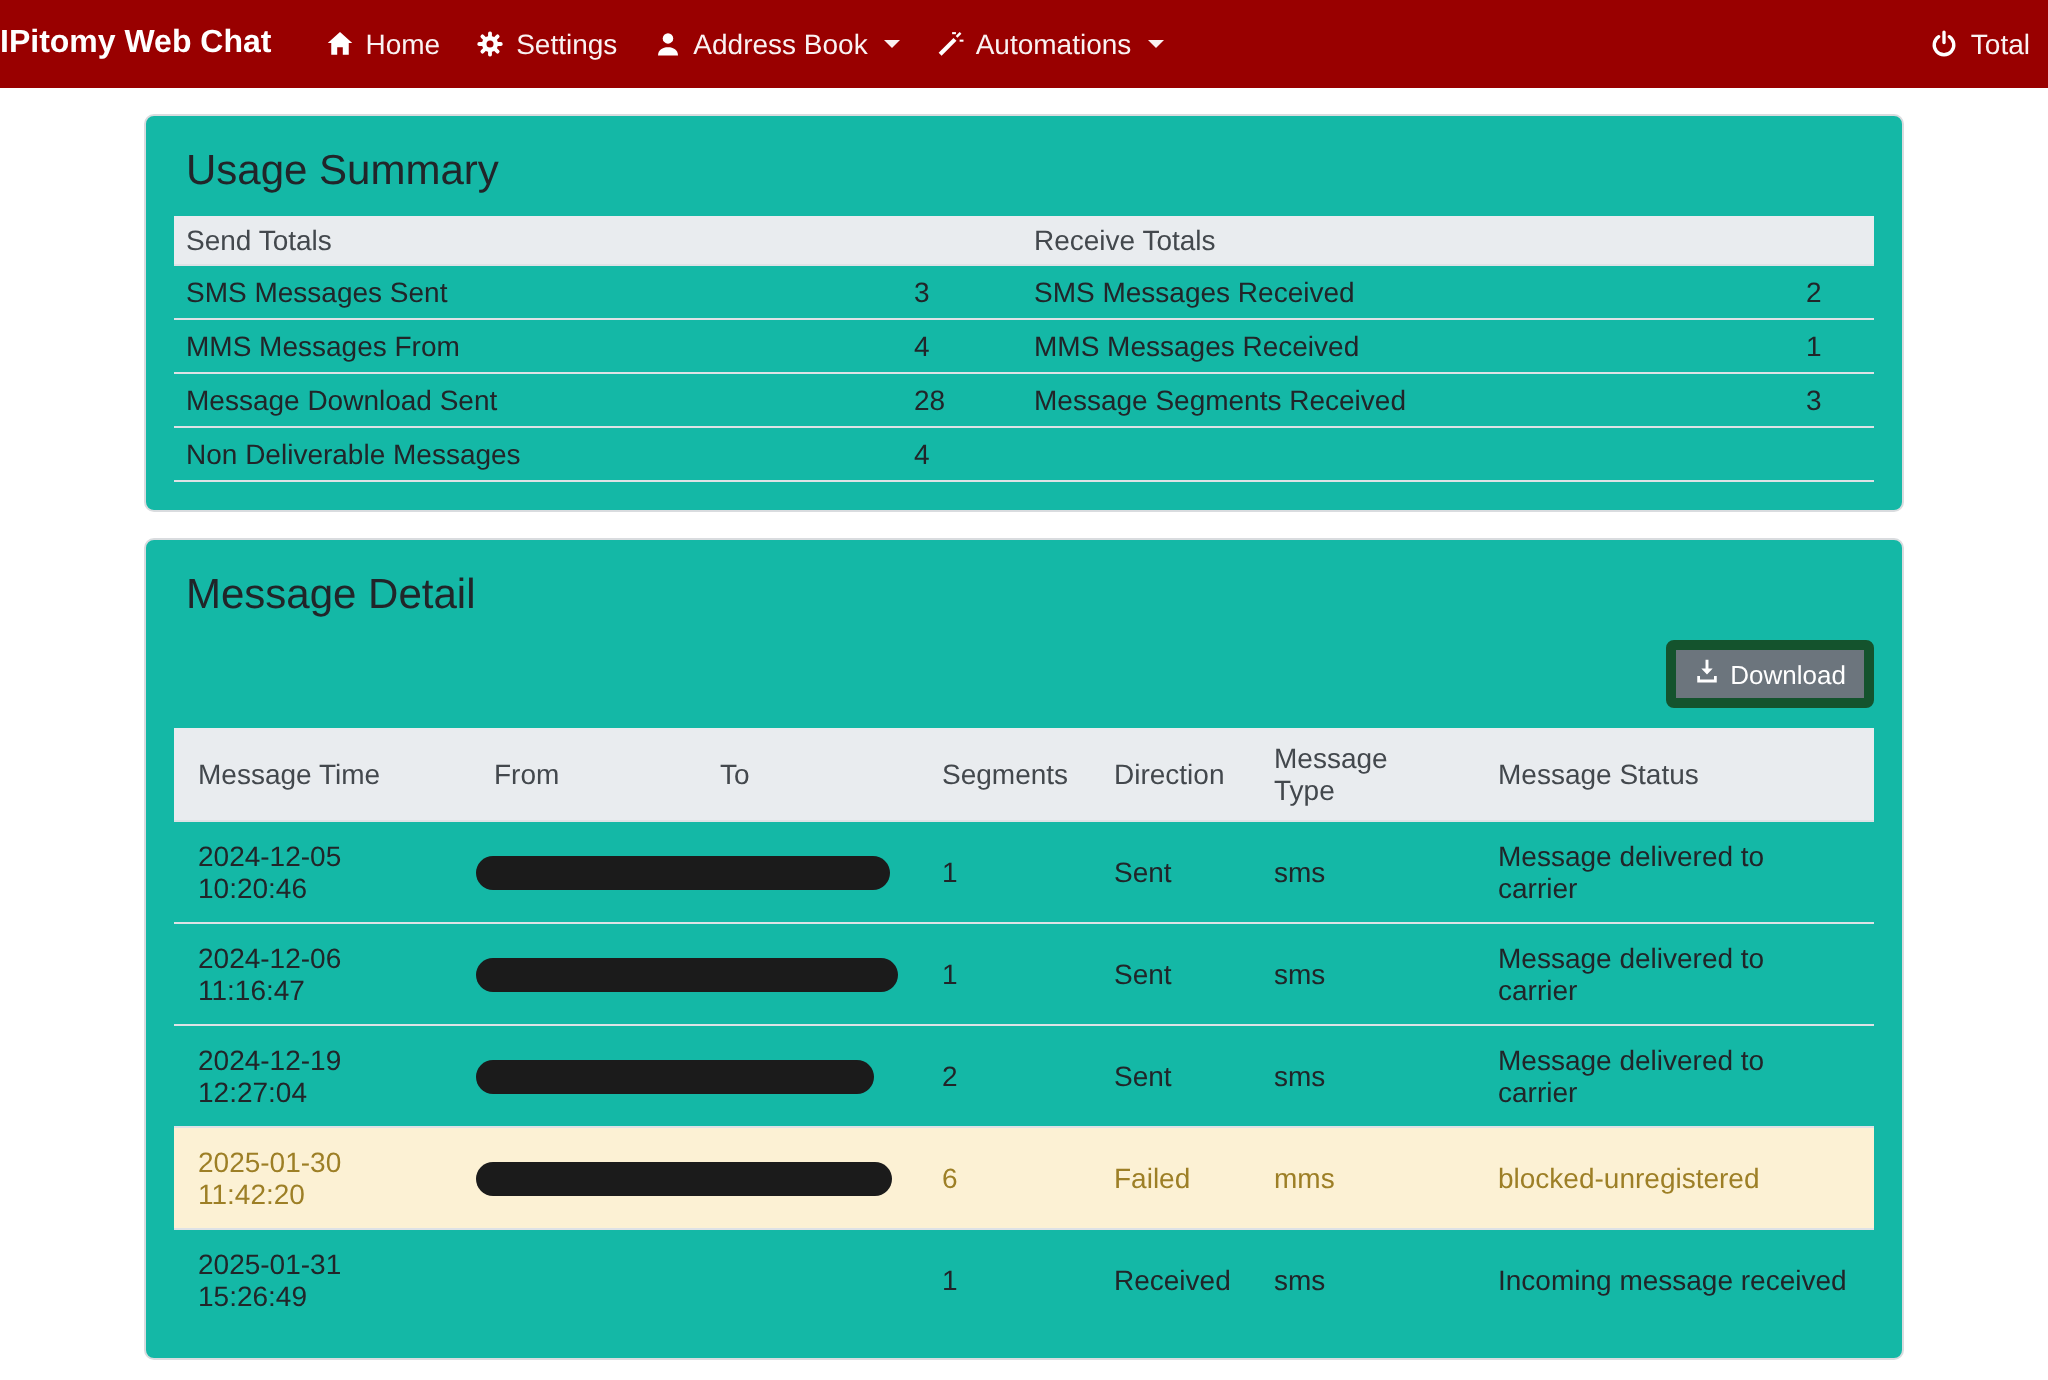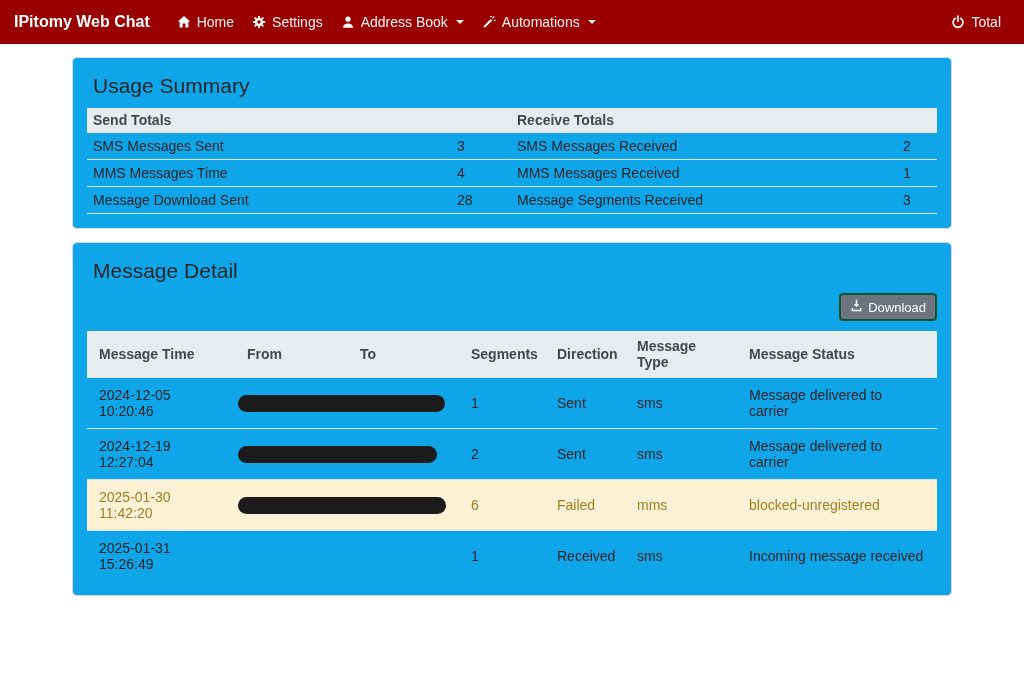--- a/index.html
+++ b/index.html
@@ -1,49 +1,49 @@
 <!DOCTYPE html>
 <html><head>
 <meta charset="utf-8">
 <style>
   * { margin:0; padding:0; box-sizing:border-box; }
   html,body { width:1024px; height:690px; overflow:hidden; background:#ffffff;
               font-family:"Liberation Sans","DejaVu Sans",sans-serif; color:#212529; }
 
   
   .navbar { height:44px; background:#990000; display:flex; align-items:center;
-            padding:0 14px; color:#fff; }
+            padding:0 0; color:#fff; }
   .brand { font-size:16px; font-weight:700; color:#ffffff; margin-right:18px; white-space:nowrap; }
   .nav-items { display:flex; align-items:center; flex:1; }
   .nav-link { display:flex; align-items:center; gap:6px; color:rgba(255,255,255,.95);
               font-size:14px; padding:6px 9px; cursor:pointer; white-space:nowrap; }
   .nav-link svg { display:block; }
   .caret { width:0; height:0; border-left:4px solid transparent; border-right:4px solid transparent;
            border-top:4px solid rgba(255,255,255,.95); margin-left:2px; }
   .logout { margin-left:auto; }
 
   
   .container { width:880px; margin:13px auto 0 auto; }
-  .card { background:#0ea5e9; border:1px solid #d9dcdf; border-radius:5px;
+  .card { background:#14b8a6; border:1px solid #d9dcdf; border-radius:5px;
           padding:14px; margin-bottom:13px; }
   .card-title { font-size:21px; font-weight:400; color:#212529; margin:2px 0 10px 6px; }
 
   
   table { border-collapse:collapse; width:850px; table-layout:fixed; font-size:14px; }
-  th { text-align:left; font-weight:700; color:#43484d; background:#e9ecef; }
+  th { text-align:left; font-weight:400; color:#43484d; background:#e9ecef; }
   td, th { vertical-align:middle; }
 
   
   .usage-table th { padding:4px 6px; border-bottom:1px solid #dee2e6; }
   .usage-table td { padding:3px 6px; border-bottom:1px solid #dee2e6; height:27px; }
 
   
   .detail-toolbar { display:flex; justify-content:flex-end; margin:10px 0 10px 0; }
   .btn-download { display:inline-flex; align-items:center; gap:5px; background:#6c757d;
-                  color:#ffffff; border:2px solid #14532d; border-radius:4px;
+                  color:#ffffff; border:5px solid #14532d; border-radius:4px;
                   font-size:13px; padding:4px 9px; cursor:pointer; }
   .detail-table th { padding:7px 12px; border-bottom:1px solid #dee2e6; }
   .detail-table td { padding:9px 12px; border-top:1px solid #dee2e6; height:39px; }
   .detail-table tr.warn td { background:#fcf1d4; color:#9d7f26; }
   .redact-cell { padding-left:3px !important; }
   .pill { height:17px; background:#1b1b1b; border-radius:9px; }
 </style>
 </head>
 <body>
 
@@ -131,30 +131,36 @@
         </tr>
       </thead>
       <tbody>
         <tr>
           <td>SMS Messages Sent</td>
           <td>3</td>
           <td>SMS Messages Received</td>
           <td>2</td>
         </tr>
         <tr>
-          <td>MMS Messages Time</td>
+          <td>MMS Messages From</td>
           <td>4</td>
           <td>MMS Messages Received</td>
           <td>1</td>
         </tr>
         <tr>
           <td>Message Download Sent</td>
           <td>28</td>
           <td>Message Segments Received</td>
           <td>3</td>
+        </tr>
+        <tr>
+          <td>Non Deliverable Messages</td>
+          <td>4</td>
+          <td></td>
+          <td></td>
         </tr>
       </tbody>
     </table>
   </div>
 
   <div class="card">
     <div class="card-title">Message Detail</div>
 
     <div class="detail-toolbar">
       <button class="btn-download">
@@ -192,20 +198,30 @@
           <td>2024-12-05 10:20:46</td>
           <td class="redact-cell" colspan="2">
               <div class="pill" style="width: 207px;"></div>
             </td>
           <td>1</td>
           <td>Sent</td>
           <td>sms</td>
           <td>Message delivered to carrier</td>
         </tr>
         <tr>
+          <td>2024-12-06 11:16:47</td>
+          <td class="redact-cell" colspan="2">
+              <div class="pill" style="width: 211px;"></div>
+            </td>
+          <td>1</td>
+          <td>Sent</td>
+          <td>sms</td>
+          <td>Message delivered to carrier</td>
+        </tr>
+        <tr>
           <td>2024-12-19 12:27:04</td>
           <td class="redact-cell" colspan="2">
               <div class="pill" style="width: 199px;"></div>
             </td>
           <td>2</td>
           <td>Sent</td>
           <td>sms</td>
           <td>Message delivered to carrier</td>
         </tr>
         <tr class="warn">

